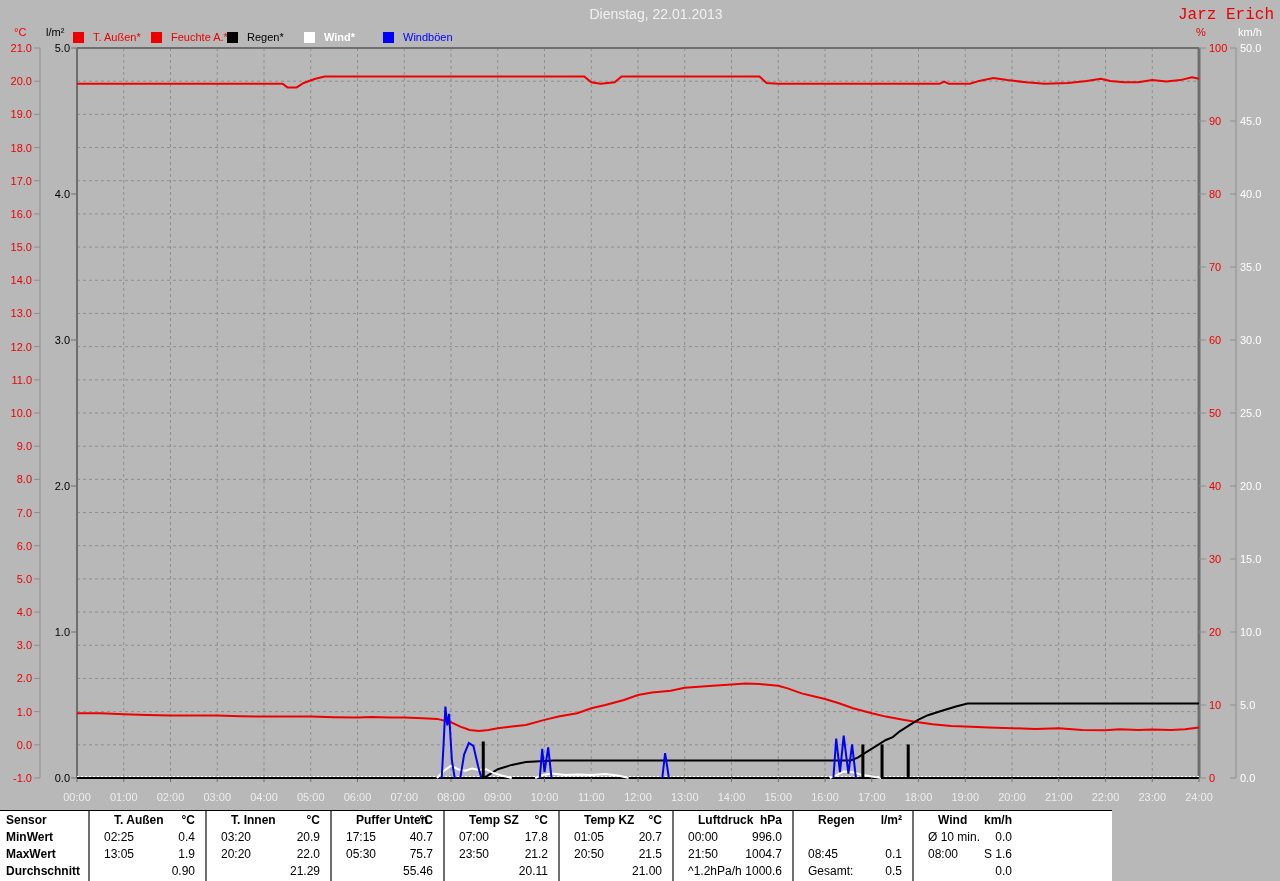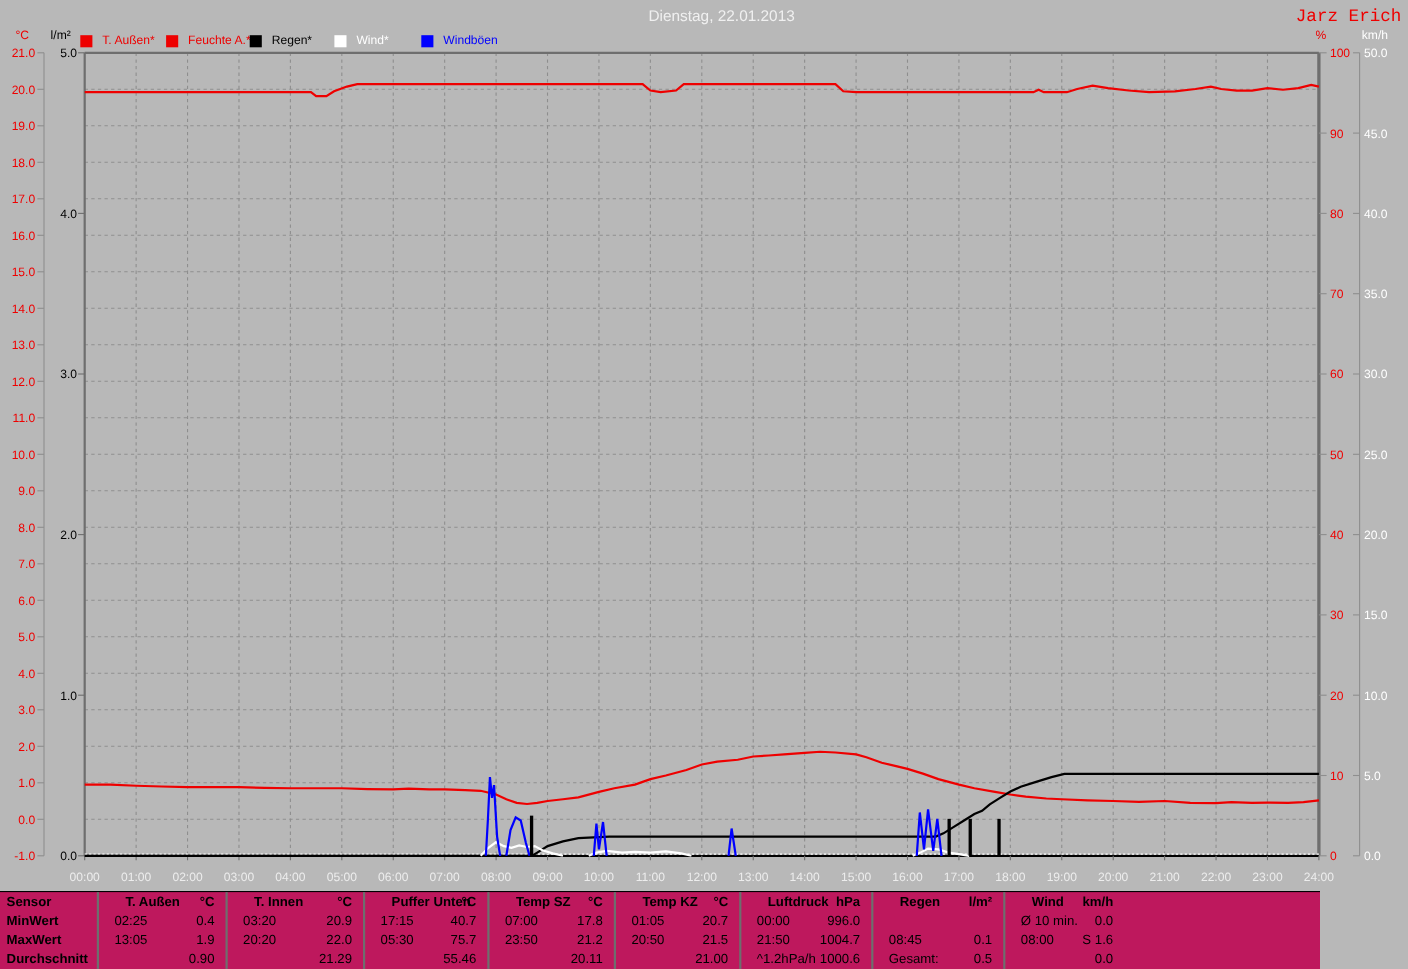--- a/index.html
+++ b/index.html
@@ -10,21 +10,21 @@
   #author{top:6px;right:6px;color:#ee0000;font-size:16px;font-family:Liberation Mono, monospace;}
   .unit{font-size:11px;top:26px;}
   #unit-temp{left:14px;color:#ee0000;}
   #unit-rain{left:46px;color:#000;}
   #unit-hum{left:1196px;color:#ee0000;}
   #unit-wind{left:1238px;color:#fff;}
   .legend-item{top:30px;height:13px;display:flex;align-items:flex-end;font-size:11px;}
   .swatch{display:inline-block;width:11px;height:11px;margin-right:9px;background:#888;}
   #chart{top:0;left:0;}
   svg text{font-family:"Liberation Sans",sans-serif;}
-  #stats{top:810px;left:0;width:1200px;height:71px;background:#be185d;border-top:1px solid #000;font-size:12px;color:#000;box-sizing:border-box;}
+  #stats{top:810px;left:0;width:1112px;height:71px;background:#ffffff;border-top:1px solid #000;font-size:12px;color:#000;box-sizing:border-box;}
   .tcol{position:absolute;top:0;height:71px;border-left:2px solid #6e6e6e;box-sizing:border-box;}
   .tcol.first{border-left:none;}
   .trow{position:relative;height:17px;line-height:17px;padding-left:14px;white-space:nowrap;}
   .trow.th{font-weight:bold;padding-left:24px;}
   .trow .tval{position:absolute;right:10px;}
   .rowlab{height:17px;line-height:17px;font-weight:bold;padding-left:6px;white-space:nowrap;}
   .tpad{padding-top:1px;}
 </style>
 </head>
 <body>
@@ -46,21 +46,21 @@
   <div class="abs legend-item" style="left:151px">
     <span class="swatch" style="background: rgb(238, 0, 0);"></span>
     <span class="legend-label" style="color: rgb(238, 0, 0); margin-top: 12px;">Feuchte A.*</span>
   </div>
   <div class="abs legend-item" style="left:227px">
     <span class="swatch" style="background: rgb(0, 0, 0);"></span>
     <span class="legend-label" style="color: rgb(0, 0, 0);">Regen*</span>
   </div>
   <div class="abs legend-item" style="left:304px">
     <span class="swatch" style="background: rgb(255, 255, 255);"></span>
-    <span class="legend-label" style="color: rgb(255, 255, 255);">Wind*</span>
+    <span class="legend-label" style="color: rgb(255, 255, 255); font-weight: bold;">Wind*</span>
   </div>
   <div class="abs legend-item" style="left:383px">
     <span class="swatch" style="background: rgb(0, 0, 255);"></span>
     <span class="legend-label" style="color: rgb(0, 0, 255);">Windböen</span>
   </div>
 
   <svg id="chart" class="abs" width="1280" height="810">
       <line x1="77" y1="81.18181818181813" x2="1199" y2="81.18181818181813" stroke="#8e8e8e" stroke-width="1" stroke-dasharray="3,3"></line>
       <line x1="77" y1="114.36363636363637" x2="1199" y2="114.36363636363637" stroke="#8e8e8e" stroke-width="1" stroke-dasharray="3,3"></line>
       <line x1="77" y1="147.5454545454545" x2="1199" y2="147.5454545454545" stroke="#8e8e8e" stroke-width="1" stroke-dasharray="3,3"></line>

